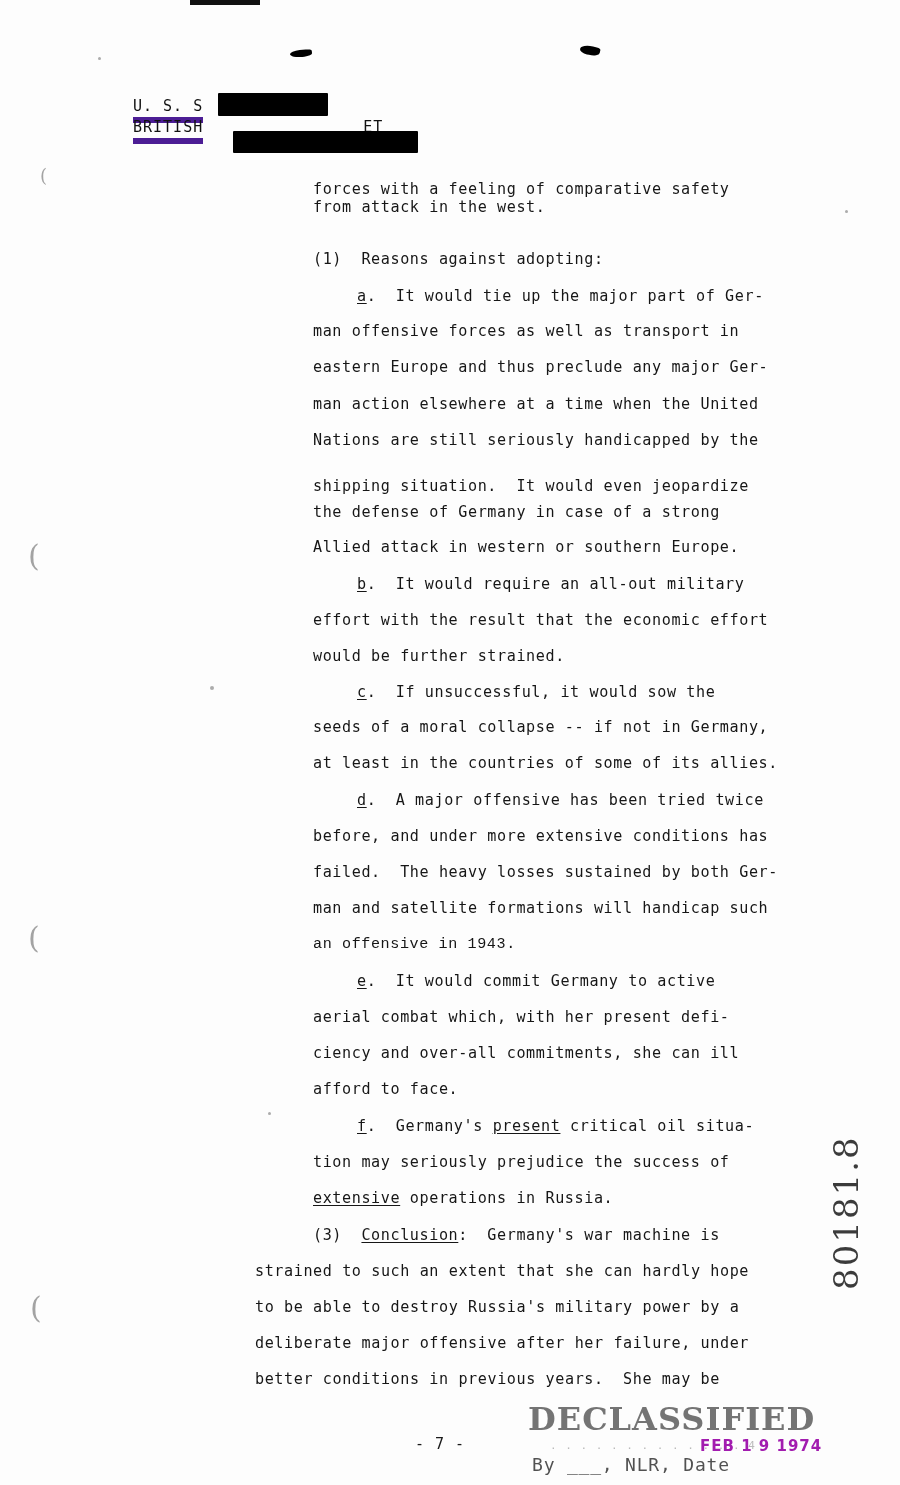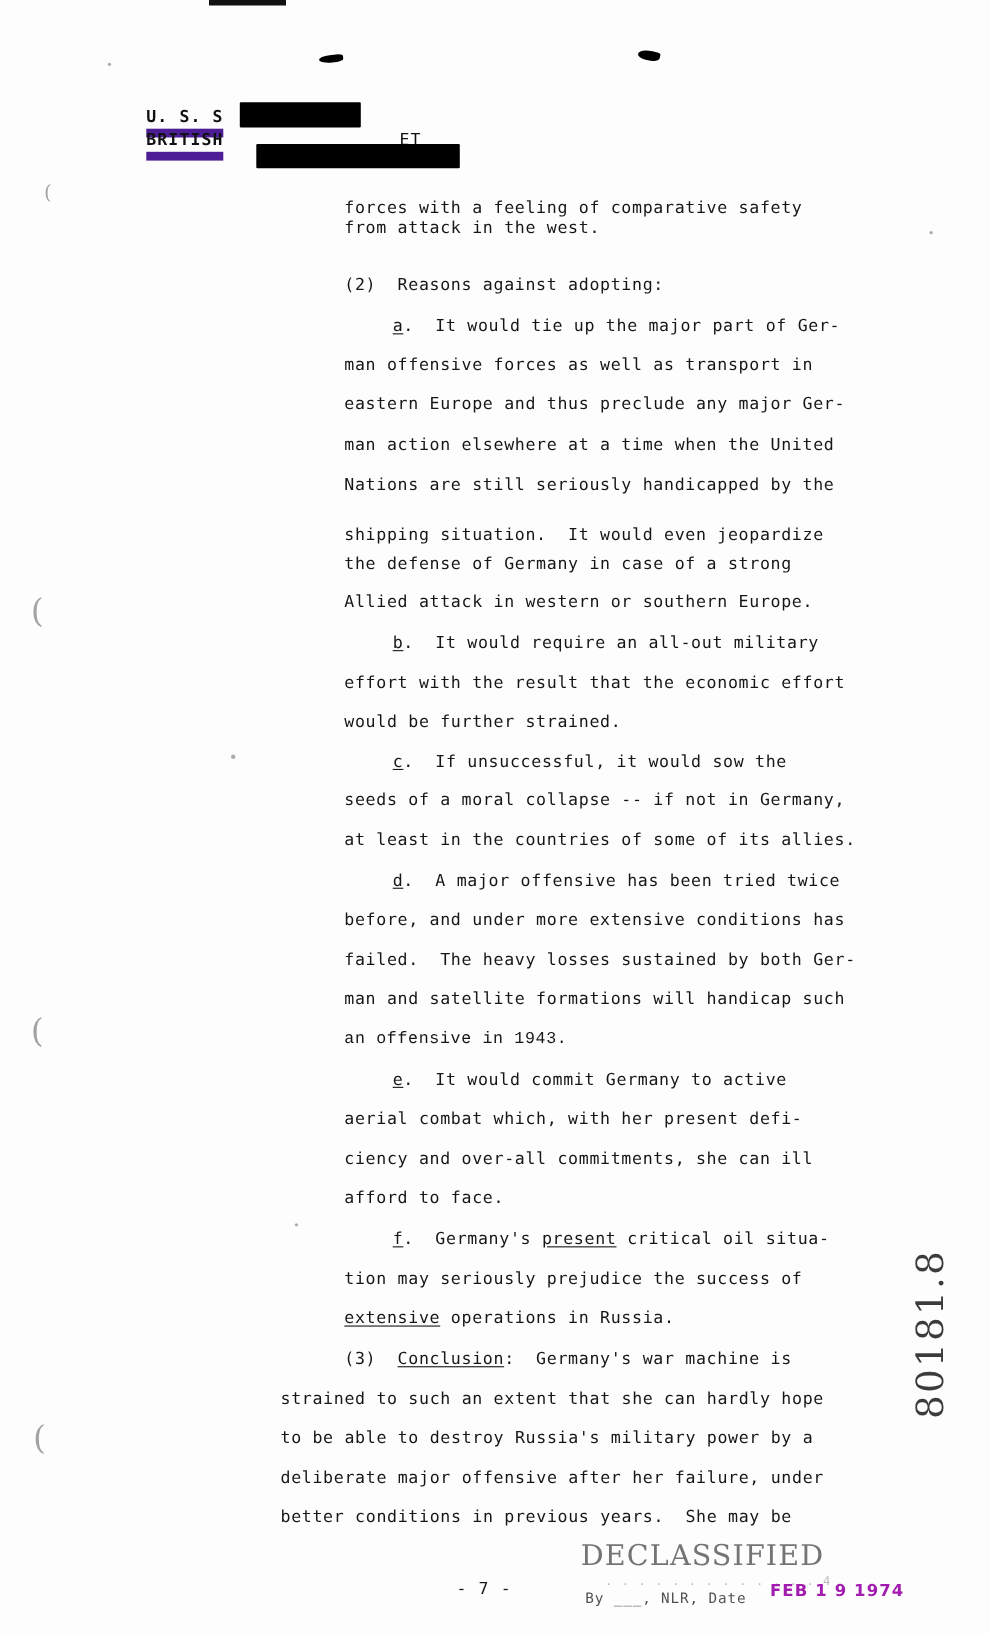--- a/index.html
+++ b/index.html
@@ -17,24 +17,23 @@
 
   
   .clsHeader{
     position:absolute;left:133px;top:96px;
     font-size:15px;letter-spacing:1px;
     color:#111;line-height:20px;
     white-space:nowrap;
   }
   .clsLine{position:relative;height:21px;}
   .clsText{
-    border-bottom:8px solid #4c1d95;
+    border-bottom:6px solid #4c1d95;
     padding-bottom:1px;
     display:inline-block;
-    font-weight:bold;
   }
   .redact{
     position:absolute;
     background:#000;
     border-radius:1px;
   }
   .rA{left:85px;top:-3px;width:110px;height:23px;}
   .rB{left:100px;top:14px;width:185px;height:22px;}
 
   
@@ -63,35 +62,35 @@
     letter-spacing:1px;
   }
 
   
   .stampWrap{
     position:absolute;left:528px;top:1400px;
     color:#222;
   }
   .stampTitle{
     font-family:"DejaVu Serif","Liberation Serif",serif;
-    font-size:26px;font-weight:normal;
+    font-size:32px;font-weight:bold;
     letter-spacing:1px;
     opacity:.62;
     filter:blur(.35px);
     white-space:nowrap;
   }
   .stampAuth{
     font-size:11px;opacity:.30;
     letter-spacing:1px;
     margin-top:1px;margin-left:22px;
     white-space:nowrap;
     filter:blur(.4px);
   }
   .stampBy{
-    font-size:13px;opacity:.78;
+    font-size:18px;opacity:.78;
     letter-spacing:.8px;
     margin-top:2px;margin-left:4px;
     white-space:nowrap;
   }
   .dateStamp{
     position:absolute;left:700px;top:1437px;
     font-family:"DejaVu Sans","Liberation Sans",sans-serif;
     font-size:15px;font-weight:bold;
     color:#a21caf;
     letter-spacing:1px;
@@ -148,21 +147,21 @@
     <div class="clsLine">
       <span class="clsText">BRITISH</span>
       <span class="redact rB"></span>
       <span style="margin-left:150px;">ET</span>
     </div>
   </div>
 
   <div class="body" id="body-text">
       <div class="ln" style="left: 313px; top: 180px;">forces with a feeling of comparative safety</div>
       <div class="ln" style="left: 313px; top: 198px;">from attack in the west.</div>
-      <div class="ln" style="left: 313px; top: 250px;">(2)  Reasons against adopting:</div>
+      <div class="ln" style="left: 313px; top: 250px;">(1)  Reasons against adopting:</div>
       <div class="ln" style="left: 357px; top: 287px;"><span class="u">a</span>.  It would tie up the major part of Ger-</div>
       <div class="ln" style="left: 313px; top: 322px;">man offensive forces as well as transport in</div>
       <div class="ln" style="left: 313px; top: 358px;">eastern Europe and thus preclude any major Ger-</div>
       <div class="ln" style="left: 313px; top: 395px;">man action elsewhere at a time when the United</div>
       <div class="ln" style="left: 313px; top: 431px;">Nations are still seriously handicapped by the</div>
       <div class="ln" style="left: 313px; top: 477px;">shipping situation.  It would even jeopardize</div>
       <div class="ln" style="left: 313px; top: 503px;">the defense of Germany in case of a strong</div>
       <div class="ln" style="left: 313px; top: 538px;">Allied attack in western or southern Europe.</div>
       <div class="ln" style="left: 357px; top: 575px;"><span class="u">b</span>.  It would require an all-out military</div>
       <div class="ln" style="left: 313px; top: 611px;">effort with the result that the economic effort</div>

